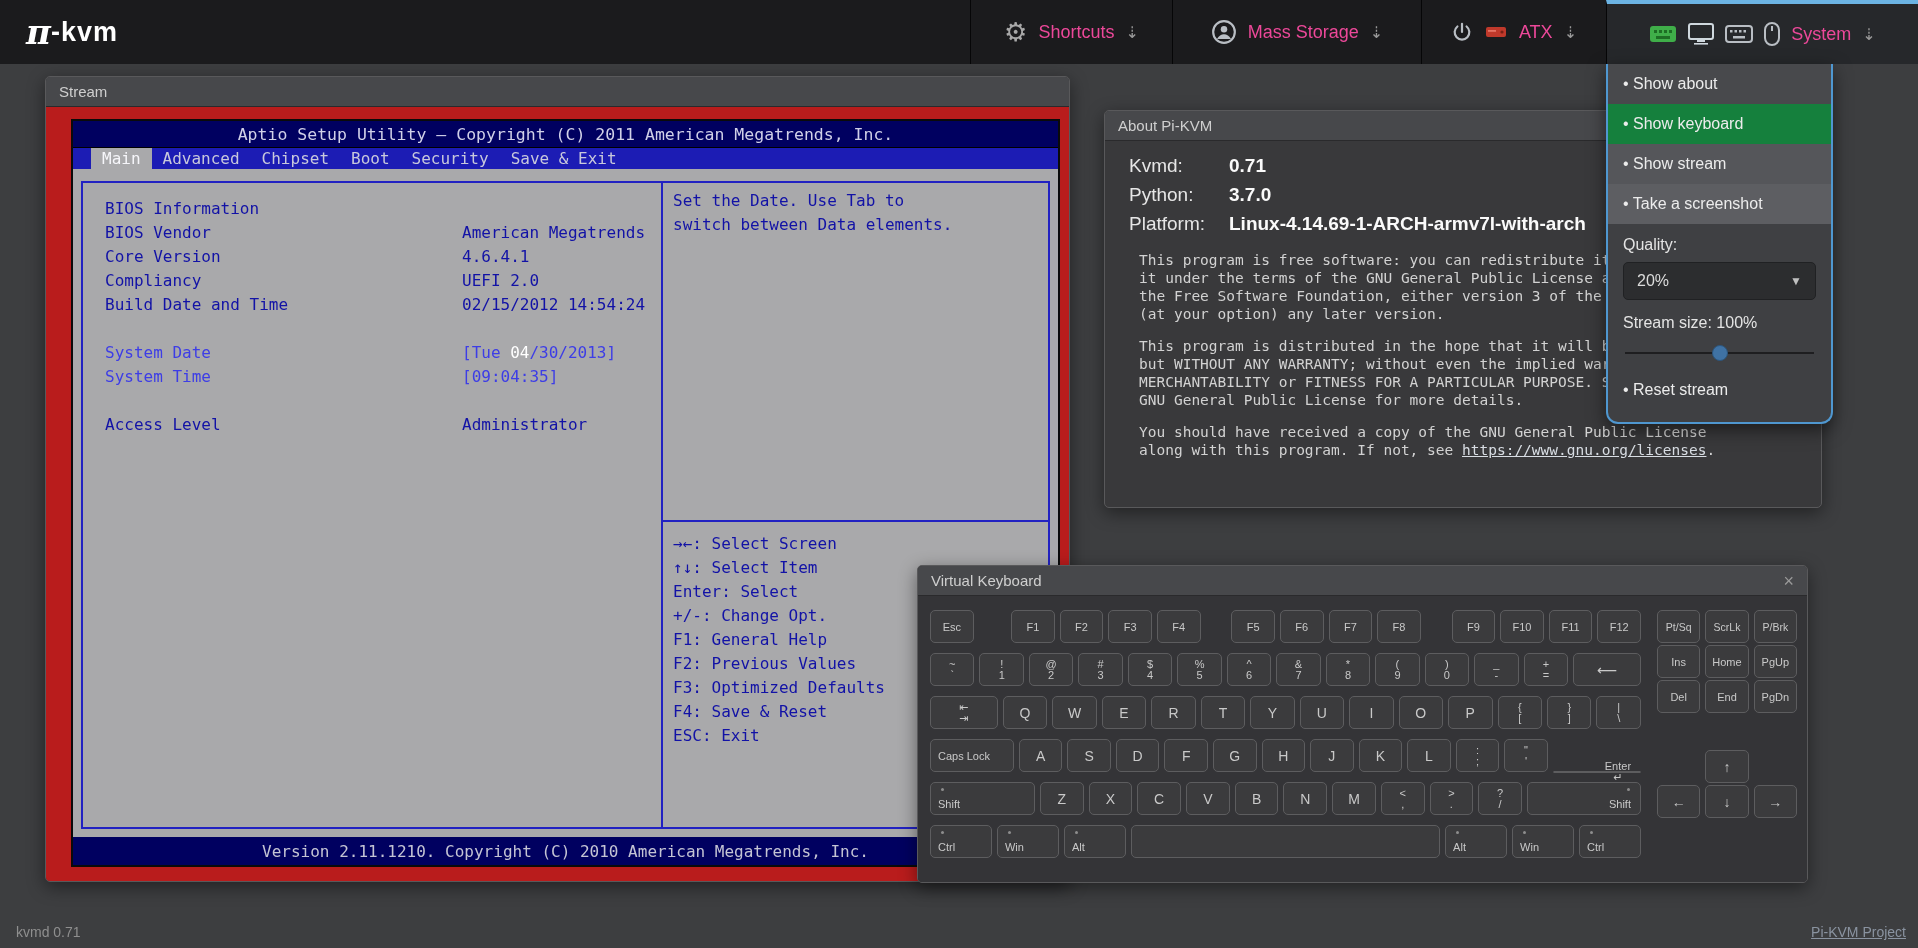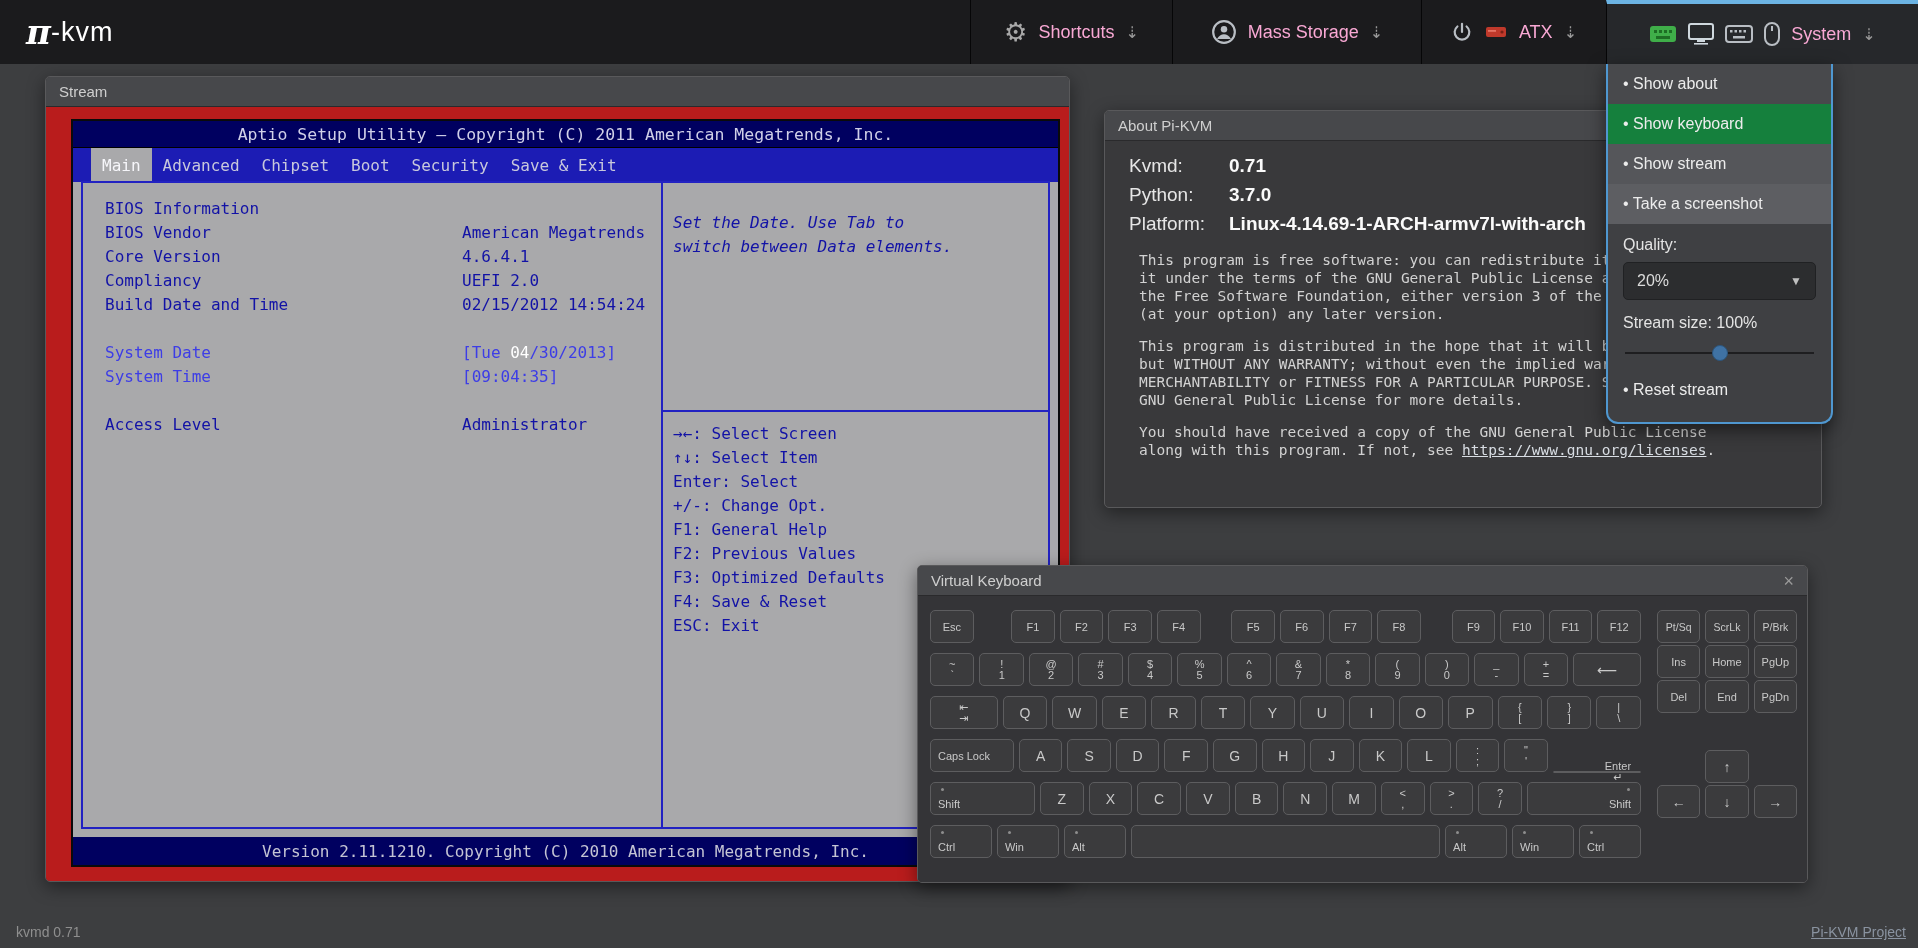--- a/index.html
+++ b/index.html
@@ -3,28 +3,28 @@
 <meta charset="utf-8">
 <style>
   *{margin:0;padding:0;box-sizing:border-box;}
   html,body{width:1918px;height:948px;}
   body{background:#3d3e40;font-family:"Liberation Sans",sans-serif;position:relative;overflow:hidden;color:#ddd;}
 
   
   .topbar{position:absolute;left:0;top:0;width:1918px;height:64px;background:#1b1b1d;display:flex;align-items:stretch;z-index:28;}
   .logo{display:flex;align-items:center;padding-left:26px;color:#fff;flex:0 0 auto;}
   .logo .pi{font-family:"DejaVu Serif",serif;font-style:italic;font-weight:bold;font-size:34px;line-height:1;}
-  .logo .rest{font-size:27px;font-weight:normal;letter-spacing:1px;}
+  .logo .rest{font-size:27px;font-weight:bold;letter-spacing:1px;}
   .topbar-spacer{flex:1;}
   .menu-section{display:flex;align-items:center;justify-content:center;gap:11px;border-left:1px solid #060607;cursor:pointer;}
   .menu-section.shortcuts{width:202px;}
   .menu-section.mass{width:249px;}
   .menu-section.atx{width:185px;}
   .menu-section.system{width:312px;background:#26282b;border-top:4px solid #6cb4e4;}
-  .menu-label{font-size:18px;color:#f9a8d4;}
+  .menu-label{font-size:18px;color:#ec4899;}
   .menu-arrow{font-size:16px;color:#9a9a9a;}
   .gear-glyph{font-size:26px;color:#a8a8a8;line-height:1;}
   .tb-icon{display:flex;align-items:center;}
 
   
   .dropdown{position:absolute;left:1606px;top:64px;width:227px;background:#3f4043;border:2px solid #4f97d0;border-top:none;border-radius:0 0 12px 12px;z-index:30;padding-bottom:12px;box-shadow:0 6px 18px rgba(0,0,0,.5);}
   .dd-item{height:40px;display:flex;align-items:center;padding:0 15px;font-size:16px;color:#ececec;cursor:pointer;}
   .dd-i0{background:#48494c;}
   .dd-i1{background:#15803d;}
   .dd-i2{background:#55565a;}
@@ -40,31 +40,31 @@
   
   .window{position:absolute;background:#39393b;border:1px solid #59595b;border-radius:5px;box-shadow:0 5px 18px rgba(0,0,0,.45);overflow:hidden;}
   .win-header{height:30px;background:#47484b;border-bottom:1px solid #2a2a2c;display:flex;align-items:center;padding:0 13px;font-size:15px;color:#cfcfcf;cursor:move;}
   .win-close{margin-left:auto;font-size:18px;color:#9a9a9a;cursor:pointer;line-height:1;}
 
   
   .stream-window{left:45px;top:76px;width:1025px;height:806px;z-index:10;}
   .stream-body{position:absolute;left:0;top:30px;right:0;bottom:0;background:#b91c1c;}
   .bios{position:absolute;left:25px;top:12px;width:989px;height:748px;background:#a9a9ab;border:2px solid #0a0a0a;font-family:"DejaVu Sans Mono",monospace;font-size:16px;color:#1212a6;cursor:crosshair;}
   .bios-title{height:27px;background:#000060;border-bottom:1px solid #000;color:#d0d0e8;display:flex;align-items:center;justify-content:center;font-size:16.5px;}
-  .bios-tabs{height:34px;background:#1c1cb4;display:flex;align-items:stretch;padding-left:18px;color:#c8c8dc;}
+  .bios-tabs{height:21px;background:#1c1cb4;display:flex;align-items:stretch;padding-left:18px;color:#c8c8dc;}
   .bios-tab{padding:0 11px;display:flex;align-items:center;}
   .bios-tab.active{background:#a9a9ab;color:#f6f6fa;}
   .bios-main{position:absolute;left:8px;right:8px;top:60px;bottom:36px;border:2px solid #2222c2;display:flex;}
   .bios-left{width:580px;border-right:2px solid #2222c2;padding:16px 0 0 22px;}
   .bios-row{height:24px;display:flex;white-space:pre;}
   .bios-row .lbl{width:357px;flex:0 0 357px;}
   .bios-row.hl{color:#3d3de6;}
   .bios-row .sel{color:#ffffff;}
   .bios-right{flex:1;display:flex;flex-direction:column;min-width:0;}
-  .bios-desc{height:227px;padding:28px 10px 0 10px;line-height:24px;white-space:pre-line;font-style:italic;}
+  .bios-desc{height:337px;padding:6px 10px 0 10px;line-height:24px;white-space:pre-line;}
   .bios-divider{height:2px;background:#2222c2;flex:0 0 2px;}
   .bios-keys{padding:10px 10px 0 10px;line-height:24px;white-space:pre;}
   .bios-footer{position:absolute;left:0;right:0;bottom:0;height:28px;background:#000060;color:#c4c4d4;display:flex;align-items:center;justify-content:center;}
 
   
   .about-window{left:1104px;top:110px;width:718px;height:398px;z-index:12;}
   .about-body{padding:14px 24px;}
   .about-row{display:flex;font-size:19px;margin-bottom:7px;color:#e6e6e6;align-items:baseline;}
   .about-row .lbl{min-width:100px;}
   .about-row .val{font-weight:bold;color:#fafafa;white-space:nowrap;}

